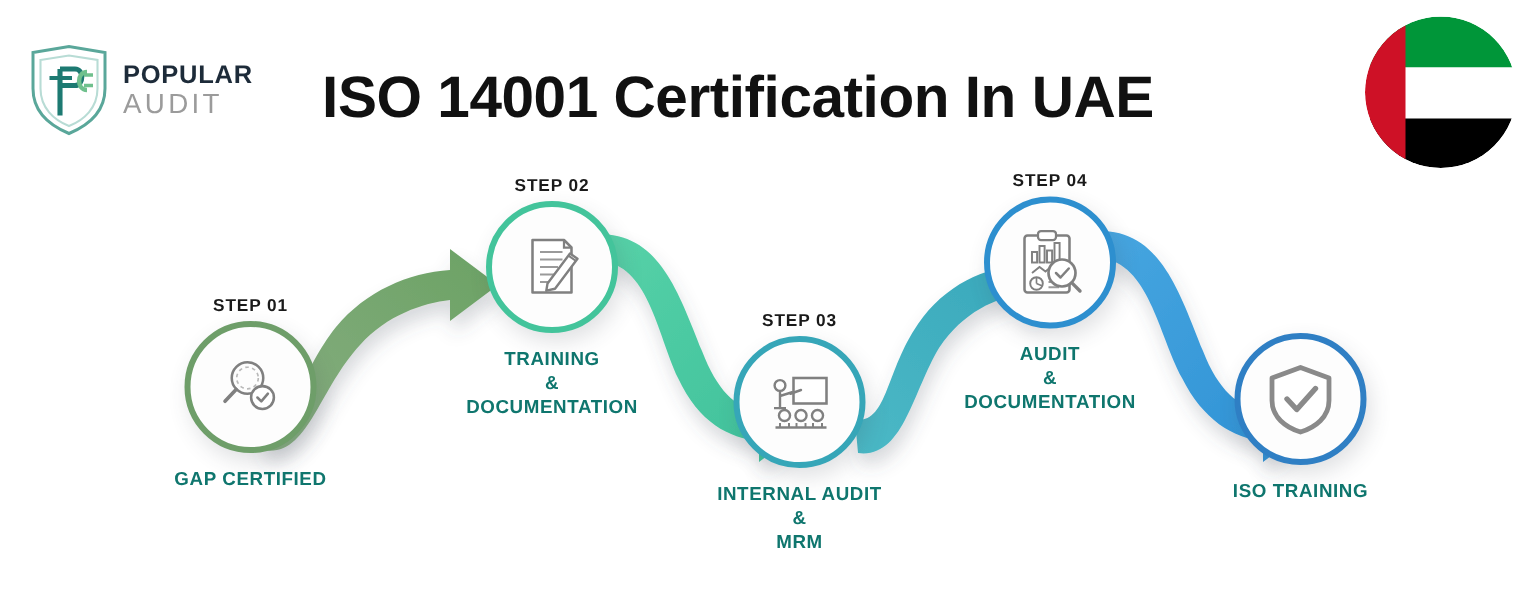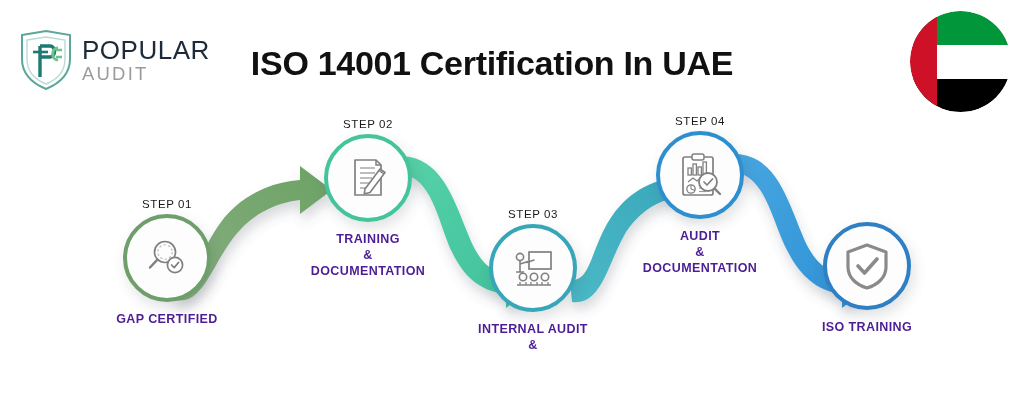--- a/index.html
+++ b/index.html
@@ -33,38 +33,38 @@
     gap: 8px;
   }
   #logo-mark { width: 56px; height: 62px; flex: 0 0 auto; }
   #logo-wordmark {
     display: flex;
     flex-direction: column;
     justify-content: center;
     line-height: 1;
   }
   #logo-popular {
-    font-size: 26px;
-    font-weight: normal;
+    font-size: 17px;
+    font-weight: bold;
     letter-spacing: 0.5px;
     color: #1d2b39;
   }
   #logo-cert {
     font-size: 18.5px;
     font-weight: normal;
     letter-spacing: 2.2px;
     color: #9b9b9b;
     margin-top: 2px;
   }
   #page-title {
     position: absolute;
     left: 0; right: 0;
     top: 44px;
     text-align: center;
-    font-size: 34px;
+    font-size: 39px;
     font-weight: bold;
     color: #111111;
     letter-spacing: -0.3px;
     padding-right: 40px;
   }
   #flag-badge {
     position: absolute;
     right: 13px;
     top: 11px;
     width: 101px;
@@ -87,21 +87,21 @@
     height: 300px;
   }
 
   .node {
     position: absolute;
     width: 190px;
     text-align: center;
   }
   .step-label {
     font-size: 11.5px;
-    font-weight: normal;
+    font-weight: bold;
     color: #1a1a1a;
     letter-spacing: 0.6px;
     margin-bottom: 4px;
   }
   .circle-wrap {
     position: relative;
     width: 88px;
     height: 88px;
     margin: 0 auto;
   }
@@ -115,21 +115,21 @@
     display: flex;
     align-items: center;
     justify-content: center;
     box-shadow: 3px 6px 14px rgba(60,70,80,0.16);
     z-index: 3;
   }
   .node-title {
     margin-top: 9px;
     font-size: 12.5px;
     font-weight: bold;
-    color: #4c1d95;
+    color: #0f766e;
     letter-spacing: 0.4px;
     line-height: 1.28;
   }
   .icon-svg { display: block; }
 </style>
 </head>
 <body>
 
 <div id="header">
 
@@ -307,20 +307,21 @@
             <circle cx="36" cy="31" r="3.7" fill="none" stroke="#808080" stroke-width="1.6"></circle>
             <path d="M8 39 L42 39" stroke="#808080" stroke-width="1.6"></path>
             <path d="M11 39 L11 36 M17 39 L17 36 M22 39 L22 36 M28 39 L28 36 M33 39 L33 36 M39 39 L39 36" stroke="#808080" stroke-width="1.3"></path>
           </svg>
         </span>
       </div>
     </div>
     <div class="node-title">
       <div>INTERNAL AUDIT</div>
       <div>&amp;</div>
+      <div>MRM</div>
     </div>
   </div>
 
   <div class="node" style="left:605px; top:5px;">
     <div class="step-label">STEP 04</div>
     <div class="circle-wrap">
       <div class="circle" style="border:4px solid #2d8fcf;">
         <span>
           <svg class="icon-svg" width="46" height="48" viewBox="0 0 46 48">
             <rect x="6" y="6" width="30" height="38" rx="2" fill="#ffffff" stroke="#808080" stroke-width="1.7"></rect>

